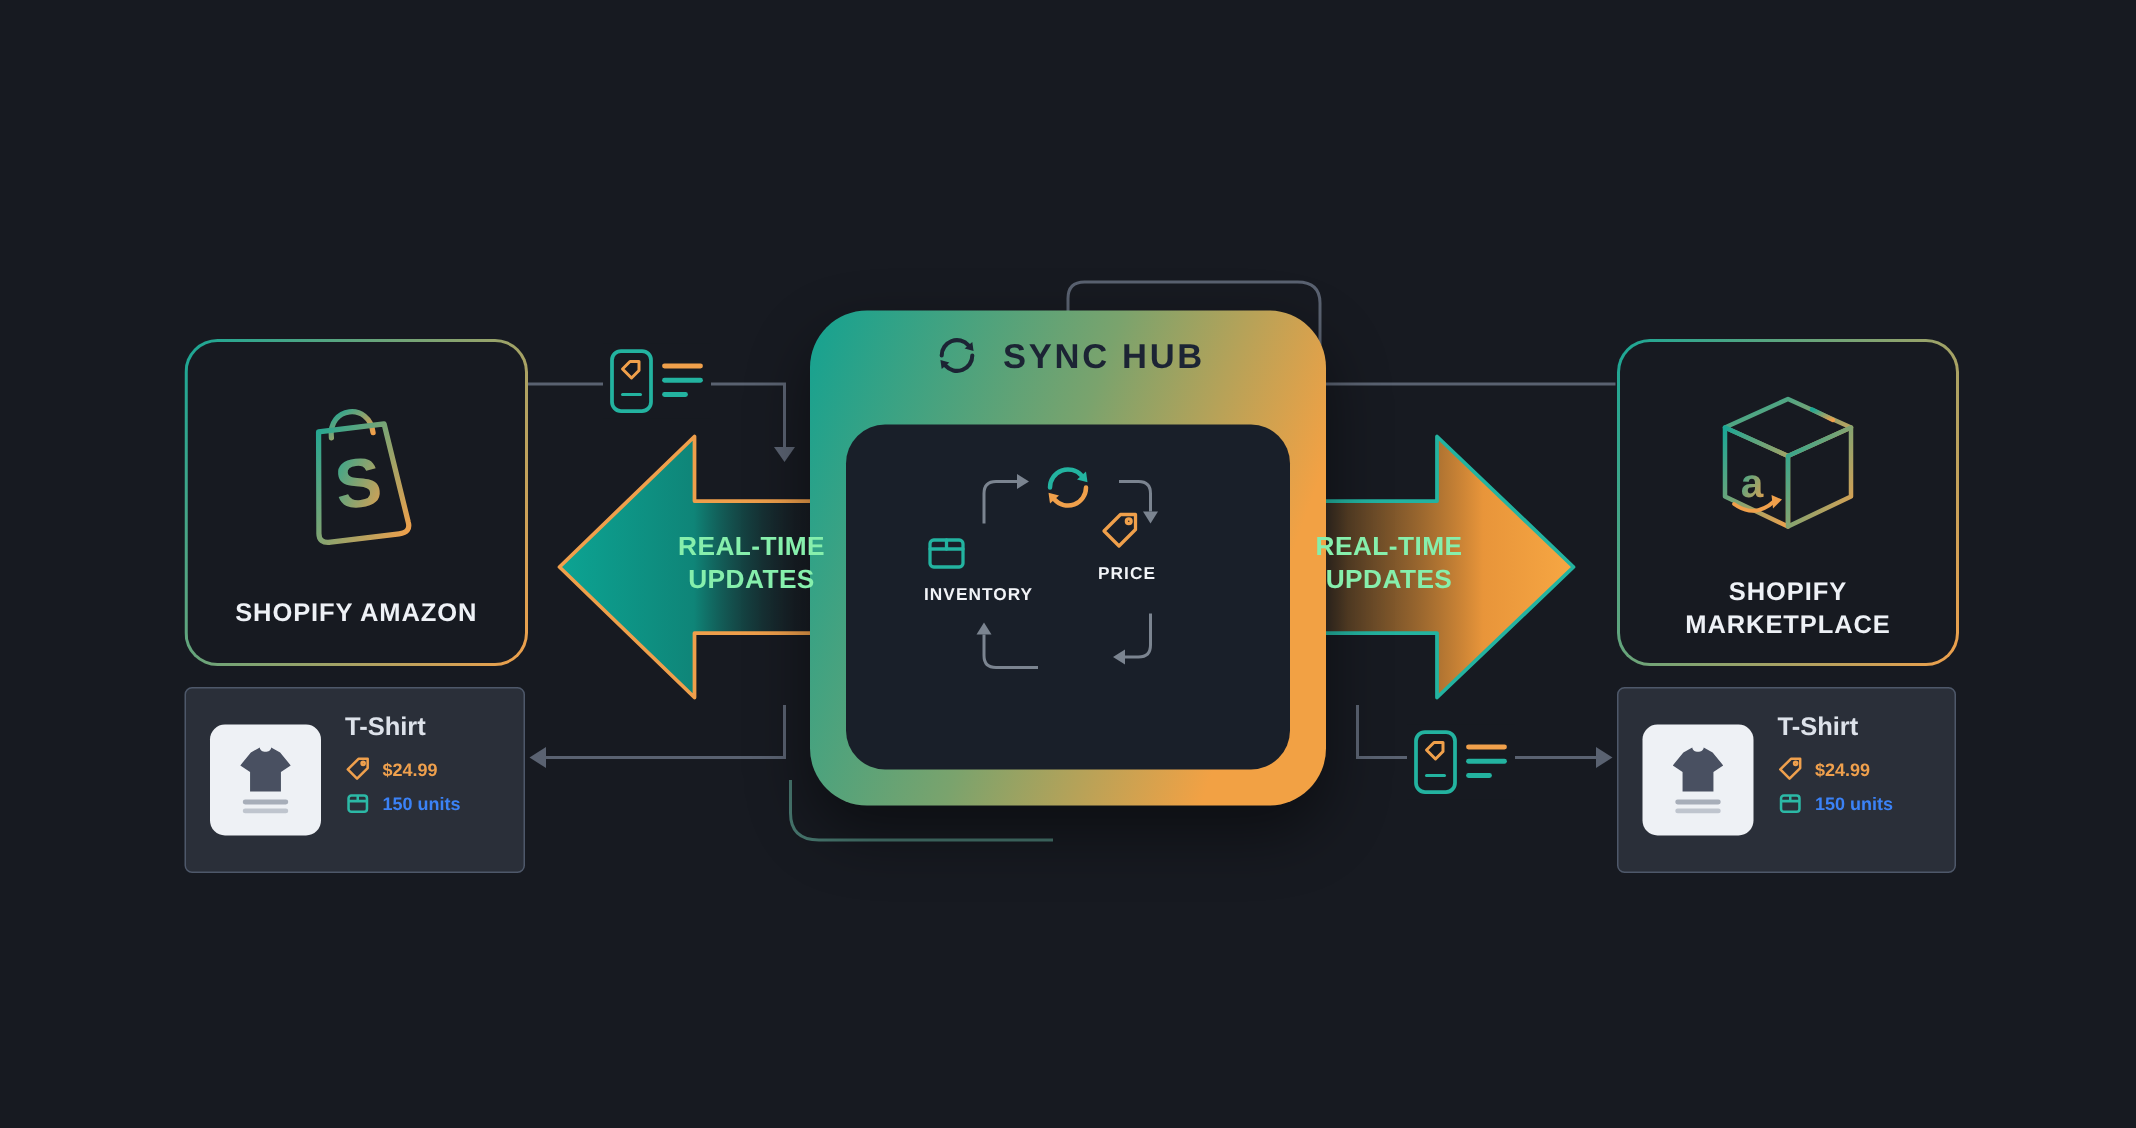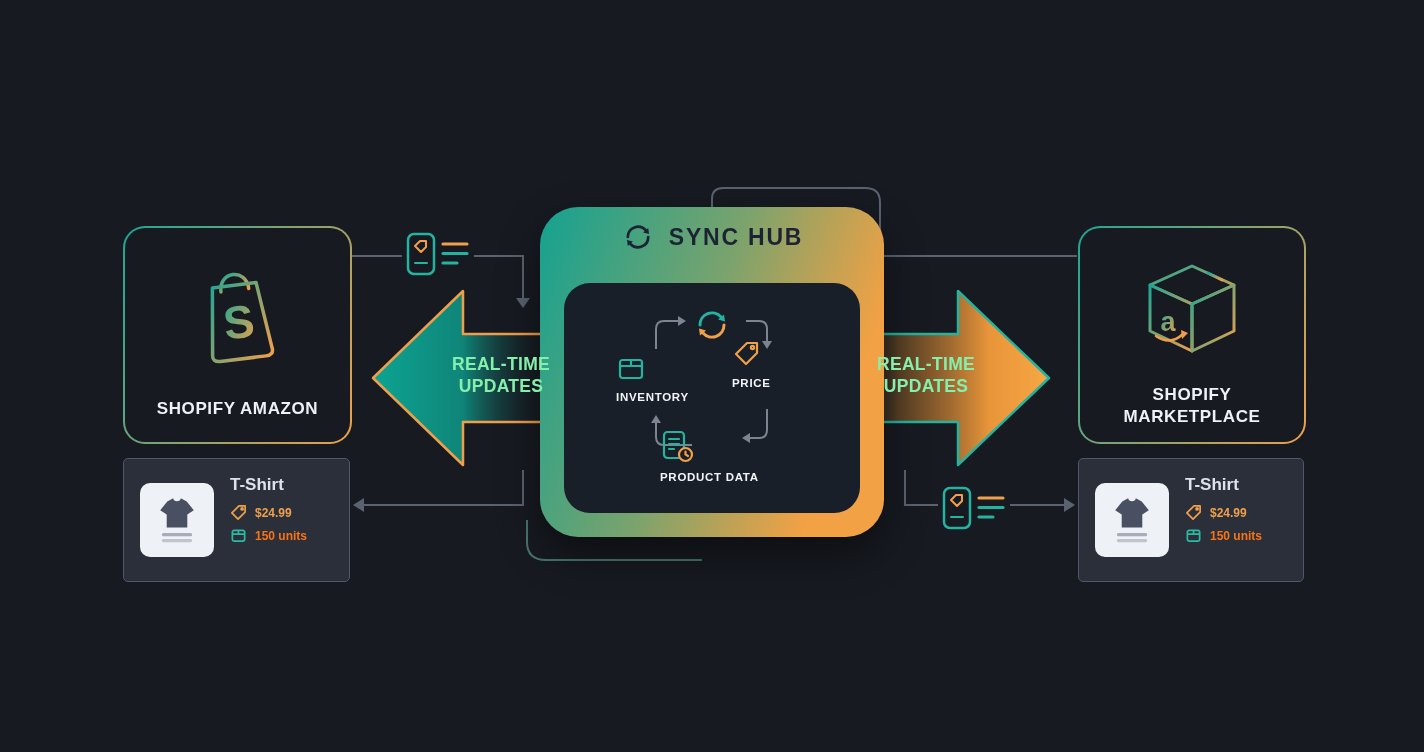--- a/index.html
+++ b/index.html
@@ -33,21 +33,21 @@
   }
   .tile {
     position:absolute; left:16px; top:50%; transform:translateY(-50%);
     width:74px; height:74px; background:#eef1f5; border-radius:10px;
     display:flex; align-items:center; justify-content:center;
   }
   .card-text { position:absolute; left:106px; top:16px; }
   .card-name { color:#dde2ea; font-size:17px; font-weight:bold; margin-bottom:9px; }
   .card-row { display:flex; align-items:center; gap:8px; margin-bottom:6px; font-size:12px; font-weight:bold; }
   .price-row { color:#efa04d; }
-  .units-row { color:#f97316; }
+  .units-row { color:#3b82f6; }
 
   
   .hub {
     position:absolute; left:540px; top:207px; width:344px; height:330px; border-radius:38px;
     background:linear-gradient(110deg,#14a291 0%, #7aa36d 45%, #f2a144 82%);
     box-shadow:0 18px 42px rgba(0,0,0,0.45);
     z-index:3;
   }
   .hub-header { display:flex; align-items:center; justify-content:center; gap:14px; height:60px; }
   .hub-title { color:#1c2434; font-size:23px; font-weight:bold; letter-spacing:1.8px; }
@@ -213,33 +213,20 @@
       <div class="node node-price">
         <svg width="30" height="30" viewBox="0 0 30 30">
           <g fill="none" stroke="#f0a04b" stroke-width="2.2" stroke-linecap="round" stroke-linejoin="round">
             <path d="M4 15 L15 4 H25 V14 L14 25 Z"></path>
             <circle cx="20.5" cy="8.5" r="1.6"></circle>
           </g>
         </svg>
         <div>PRICE</div>
       </div>
 
-      <div class="node node-product">
-        <svg width="34" height="34" viewBox="0 0 34 34">
-          <g fill="none" stroke="#23b3a0" stroke-width="2.2" stroke-linecap="round" stroke-linejoin="round">
-            <rect x="4" y="3" width="20" height="26" rx="3.5"></rect>
-            <path d="M9 10 H19 M9 15 H19 M9 20 H14"></path>
-          </g>
-          <g fill="none" stroke="#f0a04b" stroke-width="2.2" stroke-linecap="round">
-            <circle cx="25.5" cy="25.5" r="6.5" fill="#191f29"></circle>
-            <path d="M25.5 22.5 V25.5 L28 27"></path>
-          </g>
-        </svg>
-        <div>PRODUCT DATA</div>
-      </div>
     </div>
   </div>
 
   <div class="card" style="left:123px; top:458px;">
     <div class="tile">
       <svg width="52" height="52" viewBox="0 0 48 48">
         <path d="M15 7 L20.5 4 C20.5 7.5 27.5 7.5 27.5 4 L33 7 L39.5 15 L33.5 19 L33.5 31 H14.5 L14.5 19 L8.5 15 Z" fill="#495061"></path>
         <rect x="10" y="36" width="28" height="3" rx="1.5" fill="#a7aeb9"></rect>
         <rect x="10" y="41.5" width="28" height="3" rx="1.5" fill="#bfc5ce"></rect>
       </svg>

